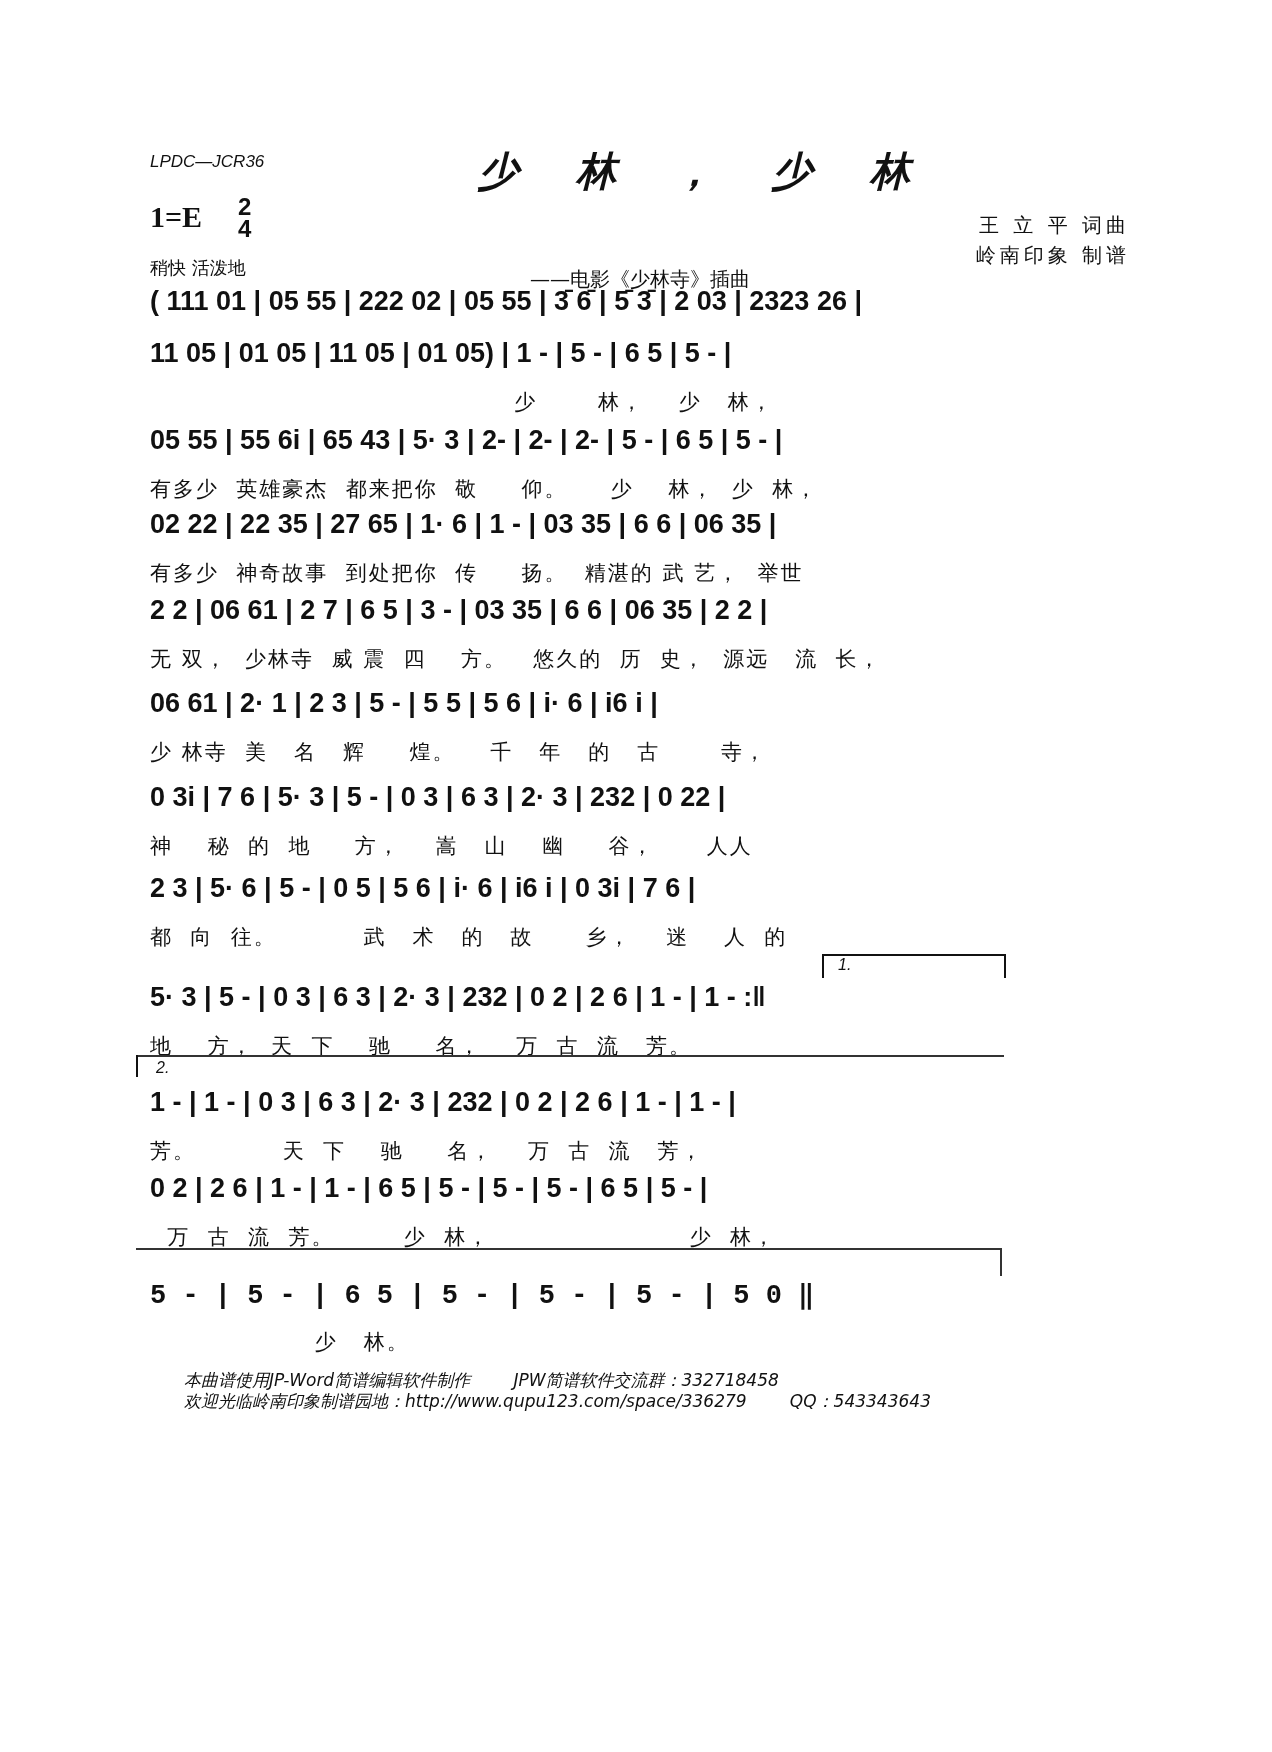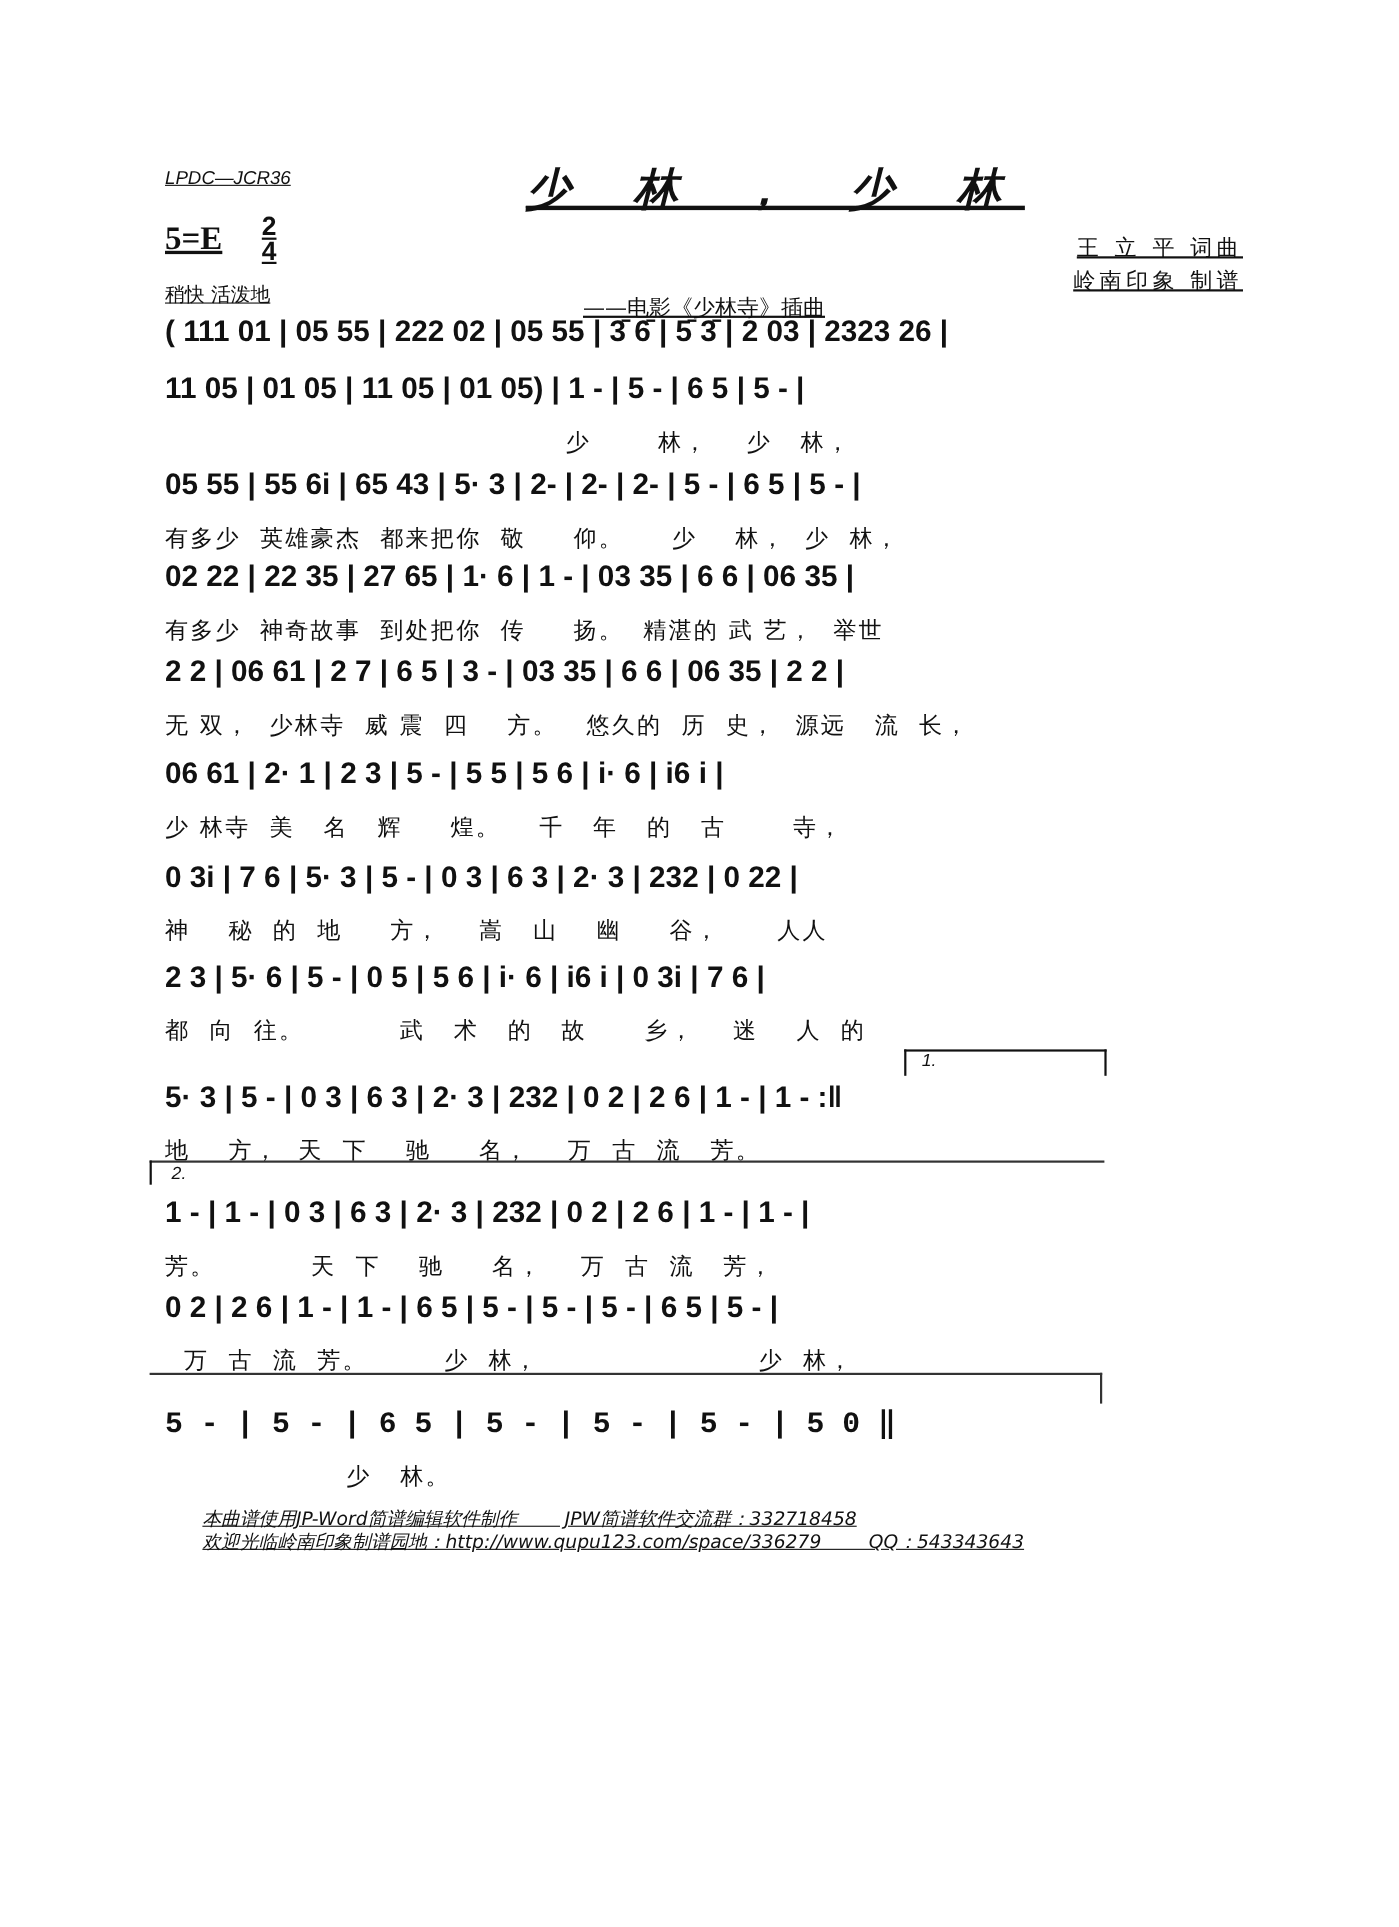--- a/index.html
+++ b/index.html
@@ -1,37 +1,37 @@
 <!DOCTYPE html>
 <html><head>
 <meta charset="utf-8">
 <style>
   html,body{margin:0;padding:0;background:#fff;}
   body{width:1272px;height:1752px;position:relative;overflow:hidden;font-family:"DejaVu Sans",sans-serif;color:#111;}
-  .abs{position:absolute;text-decoration:underline;}
+  .abs{position:absolute;}
   .code{left:150px;top:152px;font:italic 17px "Liberation Sans",sans-serif;}
   .title{left:478px;top:144px;font:bold 40px "DejaVu Serif",serif;letter-spacing:22px;font-style:italic;text-align:center;}
   .key{left:150px;top:200px;font:bold 30px "Liberation Serif",serif;}
   .ts{left:238px;top:196px;font:bold 24px "Liberation Sans",sans-serif;line-height:22px;text-align:center;}
   .tempo{left:150px;top:256px;font:18px "DejaVu Sans",sans-serif;}
   .subtitle{left:530px;top:236px;font:20px "DejaVu Serif",serif;margin-top:30px;}
   .credit{right:142px;font:20px "DejaVu Serif",serif;letter-spacing:4px;}
   .row{position:absolute;left:150px;width:975px;}
   .notes{position:absolute;left:0;top:0;height:40px;width:100%;font:bold 27px "Liberation Sans",sans-serif;white-space:nowrap;}
   .lyr{position:absolute;left:0;top:50px;font:21px "DejaVu Serif",serif;white-space:pre;letter-spacing:2px;}
   .footer{left:148px;font:italic 17px "DejaVu Sans",sans-serif;white-space:pre;margin-left:36px;}
   .volta{position:absolute;border-top:2px solid #111;border-left:2px solid #111;height:22px;}
   .rule{position:absolute;height:2px;background:#333;}
 </style>
 </head>
 <body>
 
 <div class="abs code">LPDC—JCR36</div>
 <div class="abs title">少 林 ， 少 林</div>
-<div class="abs key">5=E</div>
+<div class="abs key">1=E</div>
 <div class="abs ts">
   <div>2</div>
   <div>4</div>
 </div>
 <div class="abs tempo">稍快 活泼地</div>
 <div class="abs subtitle">——电影《少林寺》插曲</div>
 <div class="abs credit" style="top:212px">王 立 平 词曲</div>
 <div class="abs credit" style="top:242px">岭南印象 制谱</div>
 
 <div class="row" style="top:286px">

